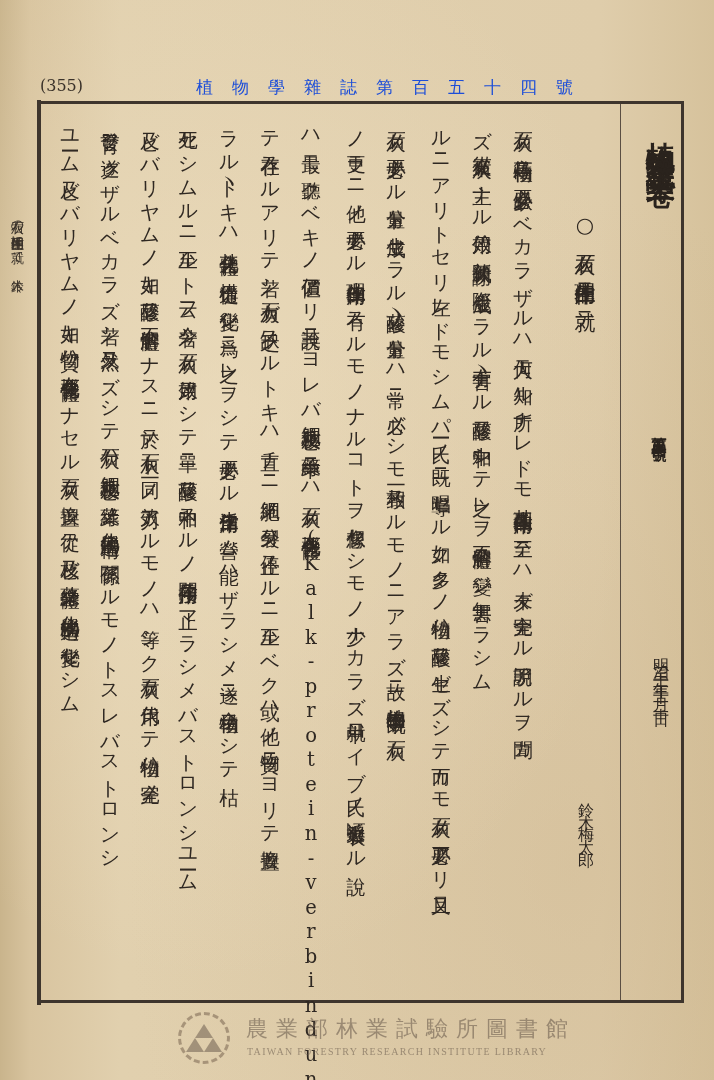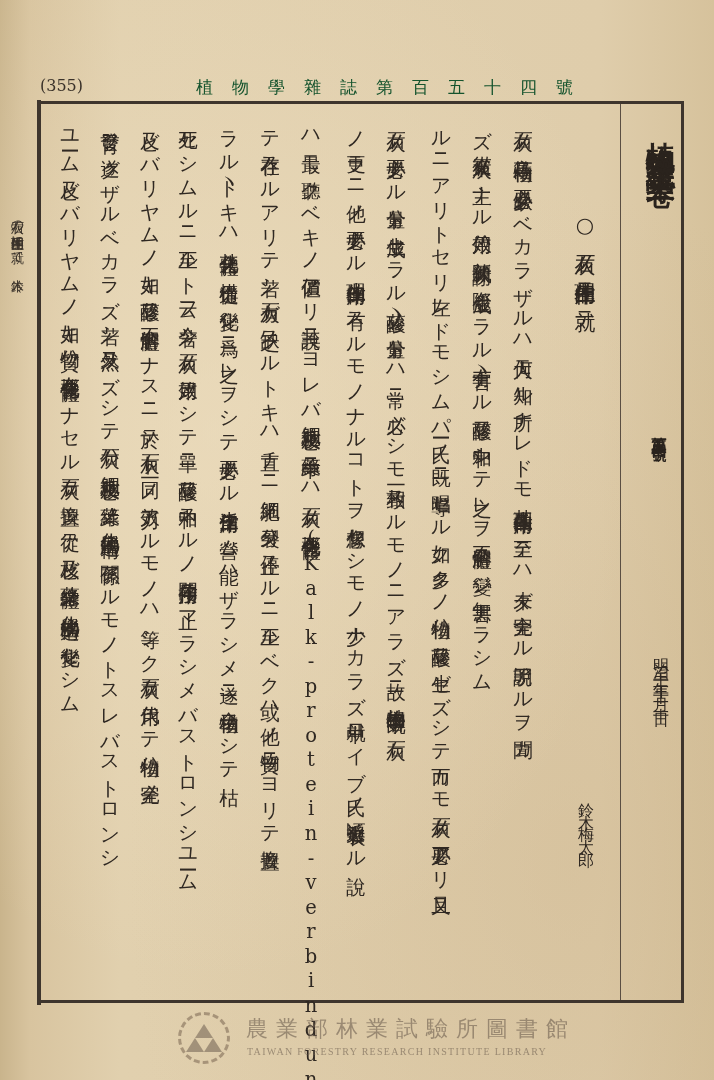--- a/index.html
+++ b/index.html
@@ -18,21 +18,21 @@
     writing-mode: vertical-rl;
     text-orientation: upright;
     white-space: nowrap;
   }
   .header-page {
     left: 40px; top: 76px; font-size: 16px; letter-spacing: 0;
     writing-mode: horizontal-tb; color: #3a322a;
   }
   .header-title {
     left: 196px; top: 76px; font-size: 17px; letter-spacing: 19px;
-    color: #14532d;
+    color: #1d4ed8;
   }
   .frame {
     left: 38px; top: 101px; width: 646px; height: 902px;
     border: 3px solid #3e352d;
     box-sizing: border-box;
   }
   .frame-rule {
     left: 620px; top: 104px; width: 1px; height: 896px; background: #5a4e42;
   }
   .title-main {

